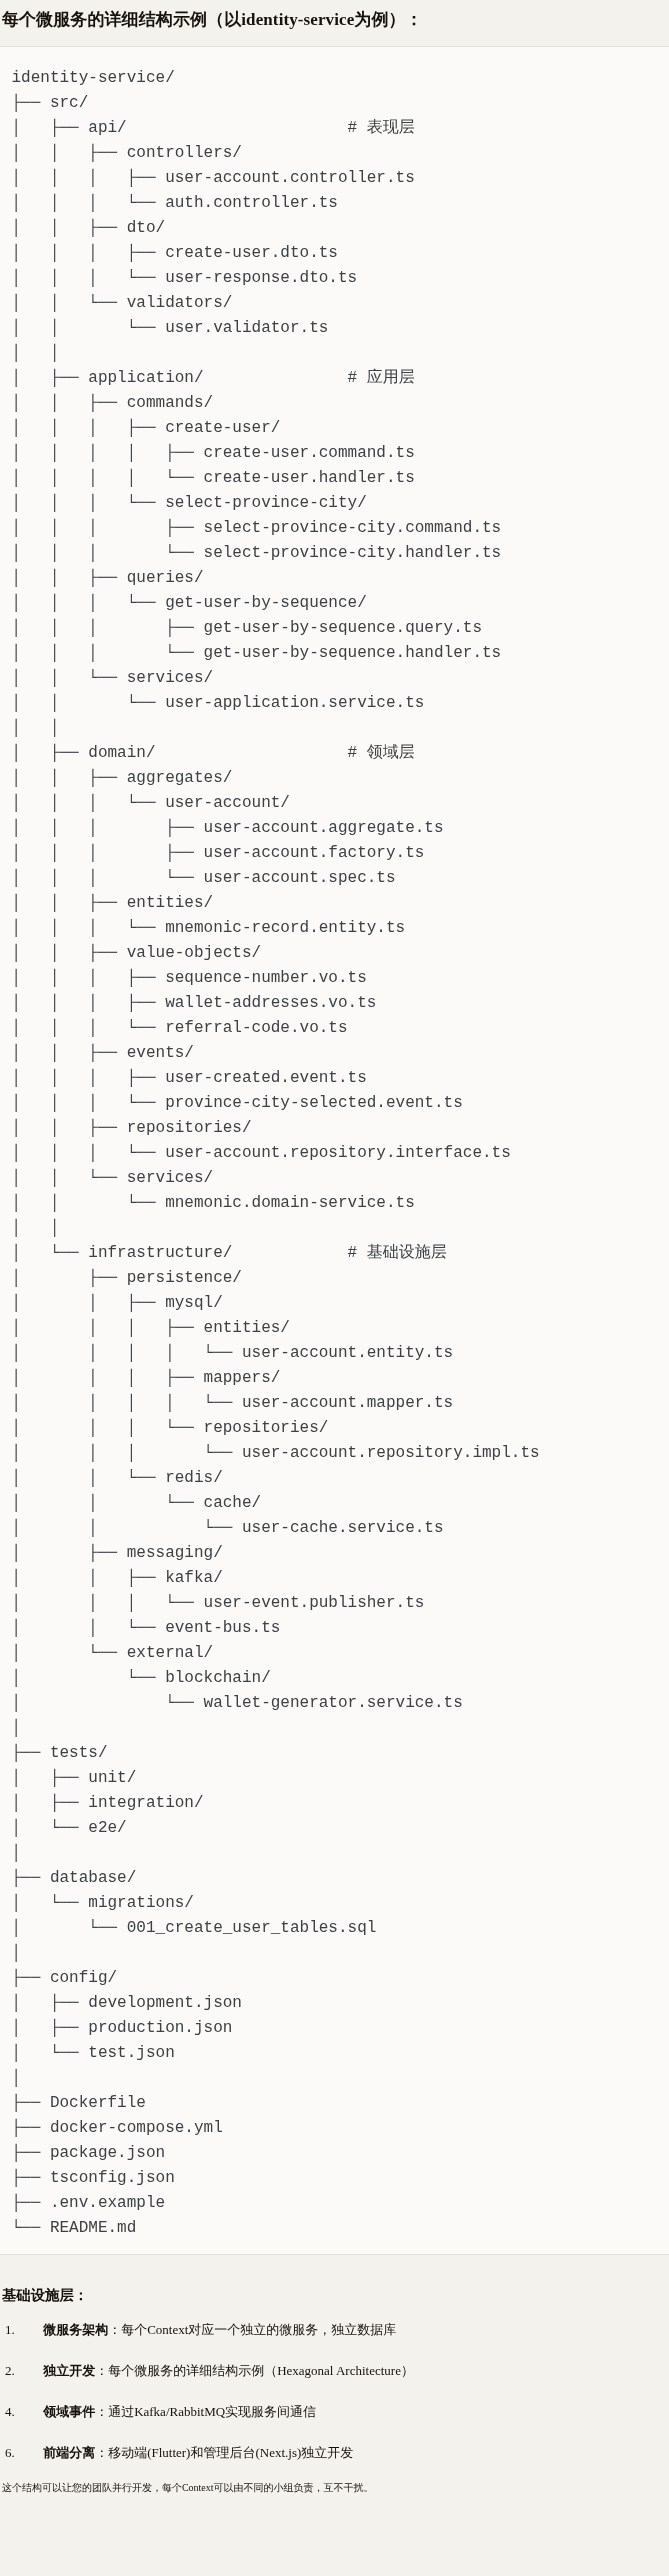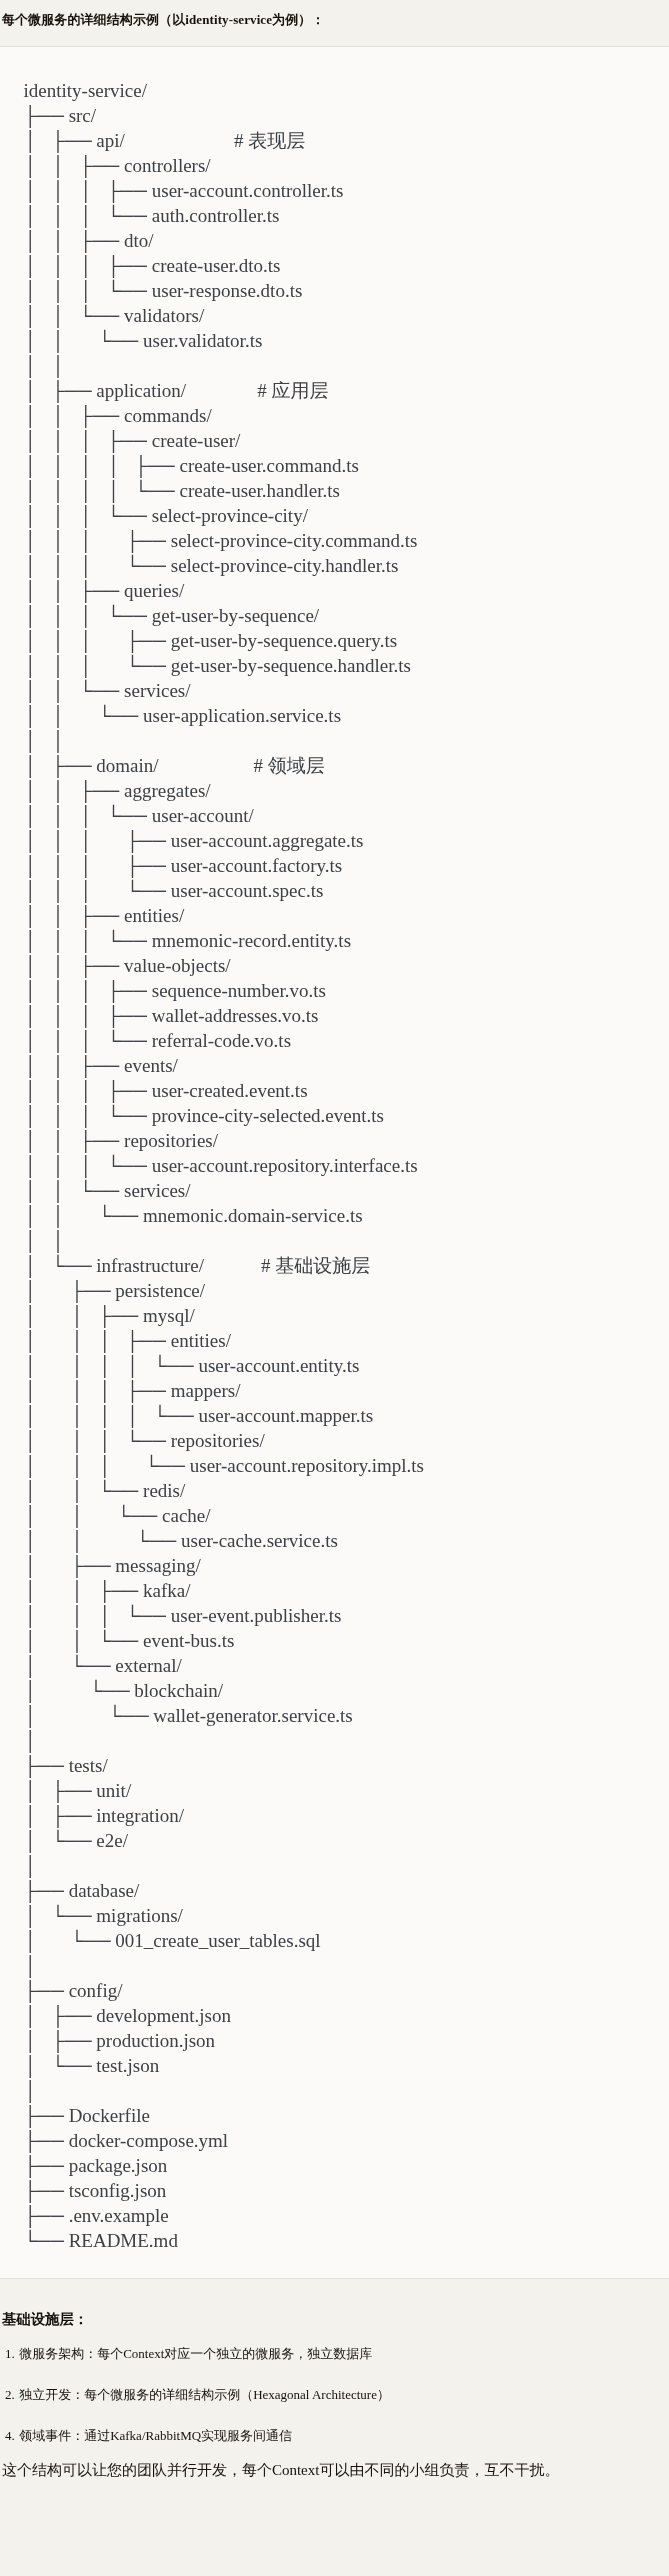--- a/index.html
+++ b/index.html
@@ -5,59 +5,59 @@
   html, body { margin: 0; padding: 0; }
   body {
     width: 669px;
     height: 2576px;
     overflow: hidden;
     background: #f4f2ed;
     color: #17120c;
     font-family: "Liberation Serif", serif;
   }
   .page-title {
-    font-size: 13px;
+    font-size: 17px;
     line-height: 19px;
     font-weight: bold;
     padding: 10px 3.8px 0 1.9px;
     letter-spacing: 0.1px;
   }
   .code-block {
     margin-top: 17px;
     background: #fbfaf8;
     border-top: 0.6px solid #e3e1da;
     border-bottom: 0.6px solid #e3e1da;
     padding: 15px 5px 8.8px 7.5px;
   }
   .tree-pre {
-    margin: 16px;
-    font-family: Liberation Serif, serif;
-    font-size: 19px;
+    margin: 4px;
+    font-family: Liberation Mono, monospace;
+    font-size: 16px;
     line-height: 25px;
     color: #3d4045;
     white-space: pre;
   }
   .notes { padding: 0 5px 0 1.9px; }
   .notes-heading {
     font-size: 14.4px;
     line-height: 20px;
     font-weight: bold;
     margin: 30px 0 0 0;
   }
   .note-list { margin: 0; padding: 0; list-style: none; }
   .note-item {
     font-size: 13px;
     line-height: 19px;
     margin: 22px 0 0 3.1px;
   }
   .note-item.first { margin-top: 15px; }
   .note-num { margin-right: 4.4px; }
-  .note-label { font-weight: normal; }
+  .note-label { font-weight: bold; margin-left: 24px; }
   .closing-paragraph {
-    font-size: 15px;
+    font-size: 10px;
     line-height: 19px;
     margin: 16.3px 0 0 0;
   }
 </style>
 </head>
 <body>
 
 <div class="page-title">每个微服务的详细结构示例（以identity-service为例）：</div>
 
 <div class="code-block">
@@ -156,17 +156,20 @@
   <ol class="note-list">
     <li class="note-item first">
       <span class="note-num">1.</span><span class="note-label">微服务架构</span><span class="note-colon">：</span><span class="note-text">每个Context对应一个独立的微服务，独立数据库</span>
     </li>
     <li class="note-item">
       <span class="note-num">2.</span><span class="note-label">独立开发</span><span class="note-colon">：</span><span class="note-text">每个微服务的详细结构示例（Hexagonal Architecture）</span>
     </li>
     <li class="note-item">
       <span class="note-num">4.</span><span class="note-label">领域事件</span><span class="note-colon">：</span><span class="note-text">通过Kafka/RabbitMQ实现服务间通信</span>
     </li>
+    <li class="note-item">
+      <span class="note-num">6.</span><span class="note-label">前端分离</span><span class="note-colon">：</span><span class="note-text">移动端(Flutter)和管理后台(Next.js)独立开发</span>
+    </li>
   </ol>
 
   <div class="closing-paragraph">这个结构可以让您的团队并行开发，每个Context可以由不同的小组负责，互不干扰。</div>
 </div>
 
 
 </body></html>

